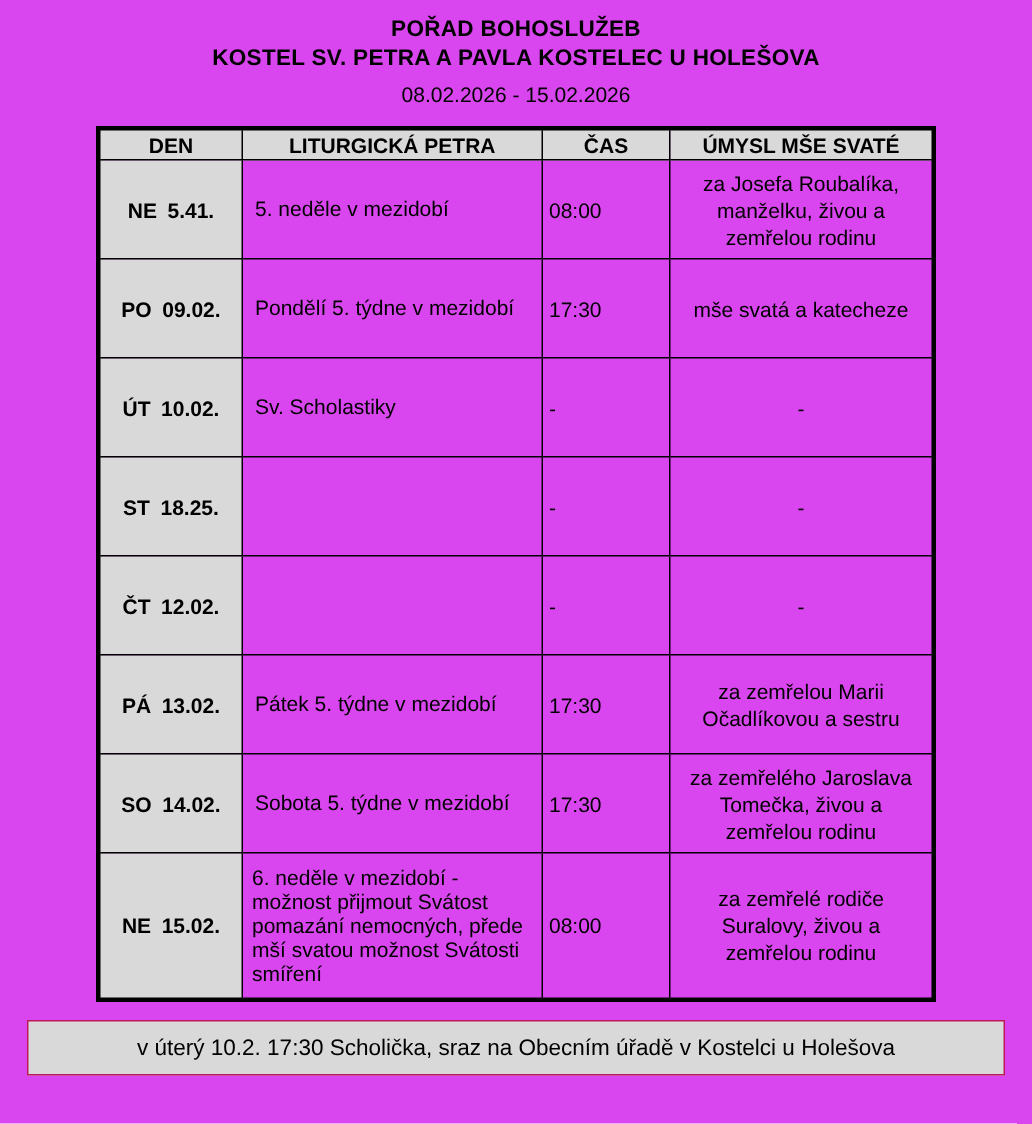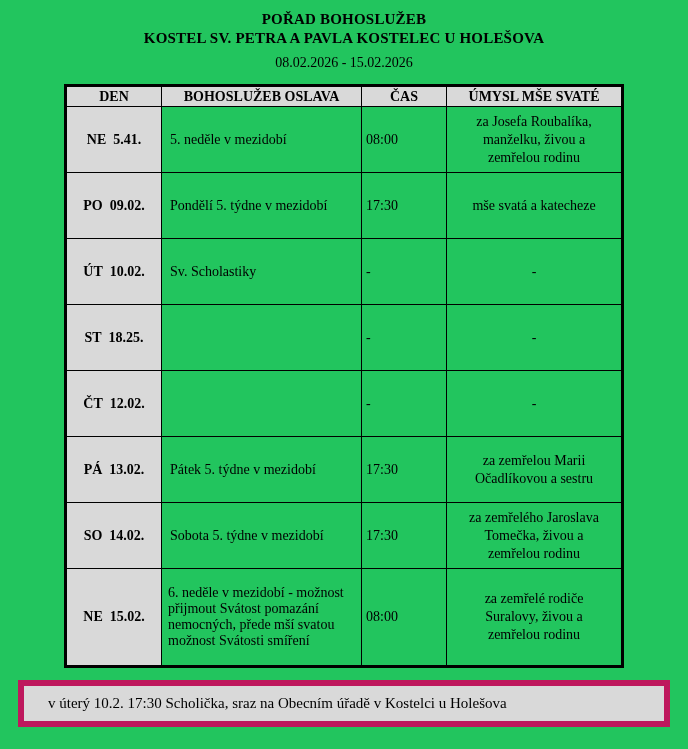--- a/index.html
+++ b/index.html
@@ -1,21 +1,21 @@
 <!DOCTYPE html>
 <html style="--cell-gray: #d9d9d9; --border: #000000;"><head>
 <meta charset="utf-8">
 <style>
   * { box-sizing: border-box; }
   html, body { margin: 0; padding: 0; background: #ffffff; }
   .page {
     width: 688px;
     height: 749px;
-    background: #22c55e;
-    font-family: Liberation Serif, serif;
+    background: #d946ef;
+    font-family: Liberation Sans, sans-serif;
     color: #000000;
     overflow: hidden;
   }
   .doc-header { text-align: center; padding-top: 10px; }
   .doc-title, .doc-subtitle {
     font-size: 15px;
     font-weight: bold;
     line-height: 19px;
     letter-spacing: 0.2px;
   }
@@ -54,24 +54,25 @@
   td.cas    { text-align: left; padding: 2px 4px; }
   td.umysl  { text-align: center; padding: 2px 12px; line-height: 18px; }
 
   tr.row td { height: 66px; }
   tr.row.tall td { height: 98px; }
   tr.row.tall td.oslava { line-height: 16px; padding: 2px 6px; }
 
   .footer-bar {
     width: 652px;
     margin: 12px auto 0 auto;
-    border: 6px solid #be185d;
+    border: 1px solid #be185d;
     background: var(--cell-gray, #d9d9d9);
     font-size: 15px;
     padding: 9px 24px;
+    text-align: center;
   }
 </style>
 </head>
 <body>
 
 <div class="page">
 
   <div class="doc-header">
     <div class="doc-title">POŘAD BOHOSLUŽEB</div>
     <div class="doc-subtitle">KOSTEL SV. PETRA A PAVLA KOSTELEC U HOLEŠOVA</div>
@@ -81,21 +82,21 @@
   <table class="schedule">
     <colgroup>
       <col style="width:96px">
       <col style="width:200px">
       <col style="width:85px">
       <col>
     </colgroup>
     <thead>
       <tr>
         <th>DEN</th>
-        <th>BOHOSLUŽEB OSLAVA</th>
+        <th>LITURGICKÁ PETRA</th>
         <th>ČAS</th>
         <th>ÚMYSL MŠE SVATÉ</th>
       </tr>
     </thead>
     <tbody>
       <tr class="row">
         <td class="den">
           <div class="den-inner">
             <span>NE</span>
             <span>5.41.</span>

